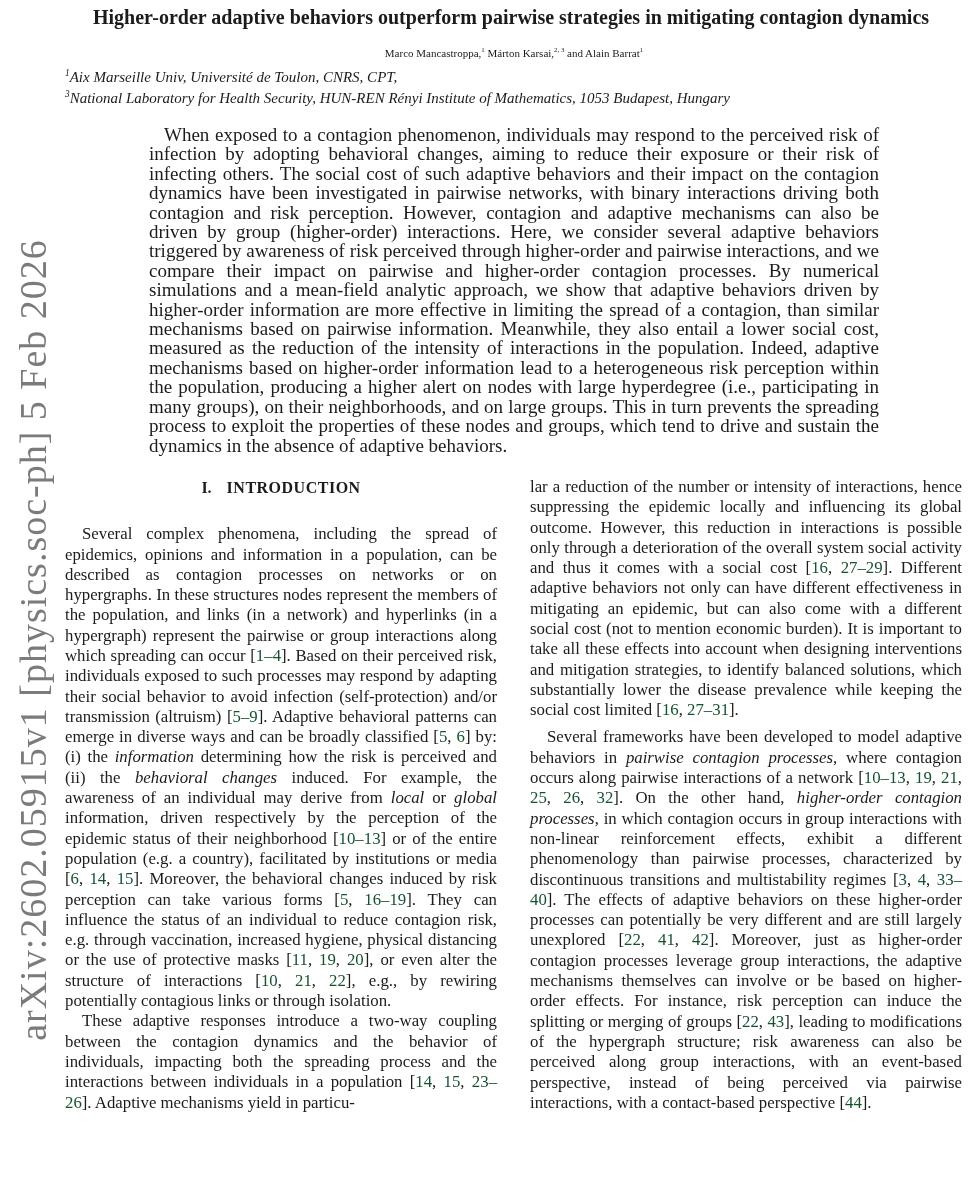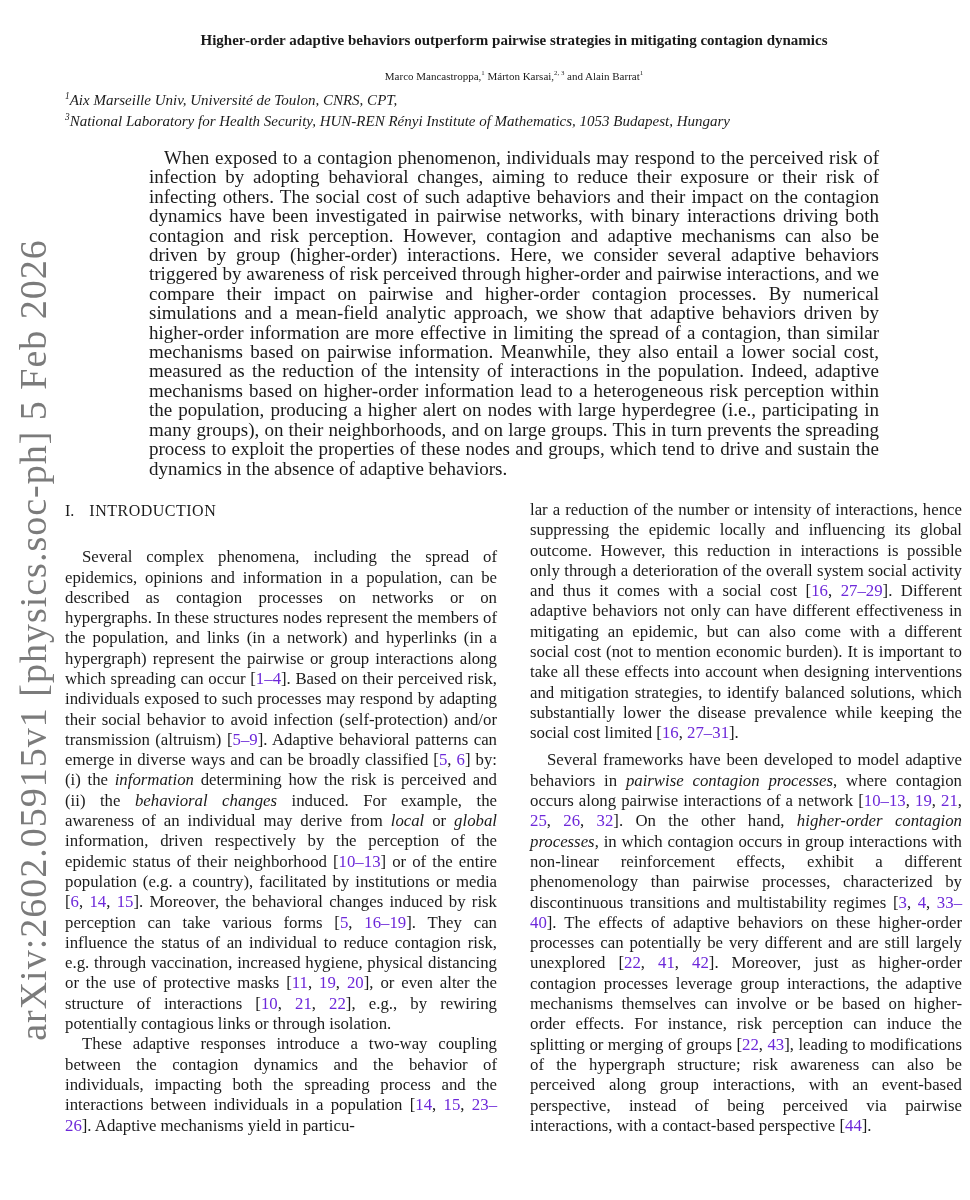--- a/index.html
+++ b/index.html
@@ -15,52 +15,52 @@
     position:absolute;
     left:33px;top:640px;
     transform:translate(-50%,-50%) rotate(-90deg);
     white-space:nowrap;
     font-size:38px;
     letter-spacing:1px;
     color:#7b7b7b;
   }
   .content{position:absolute;left:65px;top:0;width:898px;}
   .title{
-    margin:26px 28px 0 28px;
-    font-size:15px;line-height:28px;
-    font-weight:bold;text-align:center;
+    margin:3px 28px 0 28px;
+    font-size:20px;line-height:28px;
+    font-weight:bold;text-align:left;
   }
   .authors{margin-top:16px;text-align:center;font-size:11px;}
   sup{line-height:0;font-size:0.62em;}
   .affs{
     margin-top:8px;
     font-style:italic;font-size:15px;line-height:20.5px;
   }
   .abstract{
     width:730px;margin:17px auto 0 auto;
     text-align:justify;
     font-size:19px;line-height:19.4px;
     text-indent:15px;
   }
   .cols{display:flex;gap:33px;margin-top:22px;}
   .col{
     width:432px;
     font-size:16.8px;line-height:20.3px;
     text-align:justify;
   }
   .sec-head{
-    text-align:left;font-weight:normal;font-size:16px;
+    text-align:center;font-weight:bold;font-size:16px;
     margin:1px 0 26px 0;
   }
   .sec-num{margin-right:15px;}
   .sec-title{letter-spacing:0.5px;}
   .para{margin:0;text-indent:17px;}
   .para.noindent{text-indent:0;}
   .para.gap{margin-top:7px;}
-  .cite{color:#6d28d9;}
+  .cite{color:#14532d;}
   .it{font-style:italic;}
 </style>
 </head>
 <body>
 
 <div class="page">
 
   <div class="banner">arXiv:2602.05915v1  [physics.soc-ph]  5 Feb 2026</div>
 
   <div class="content">

